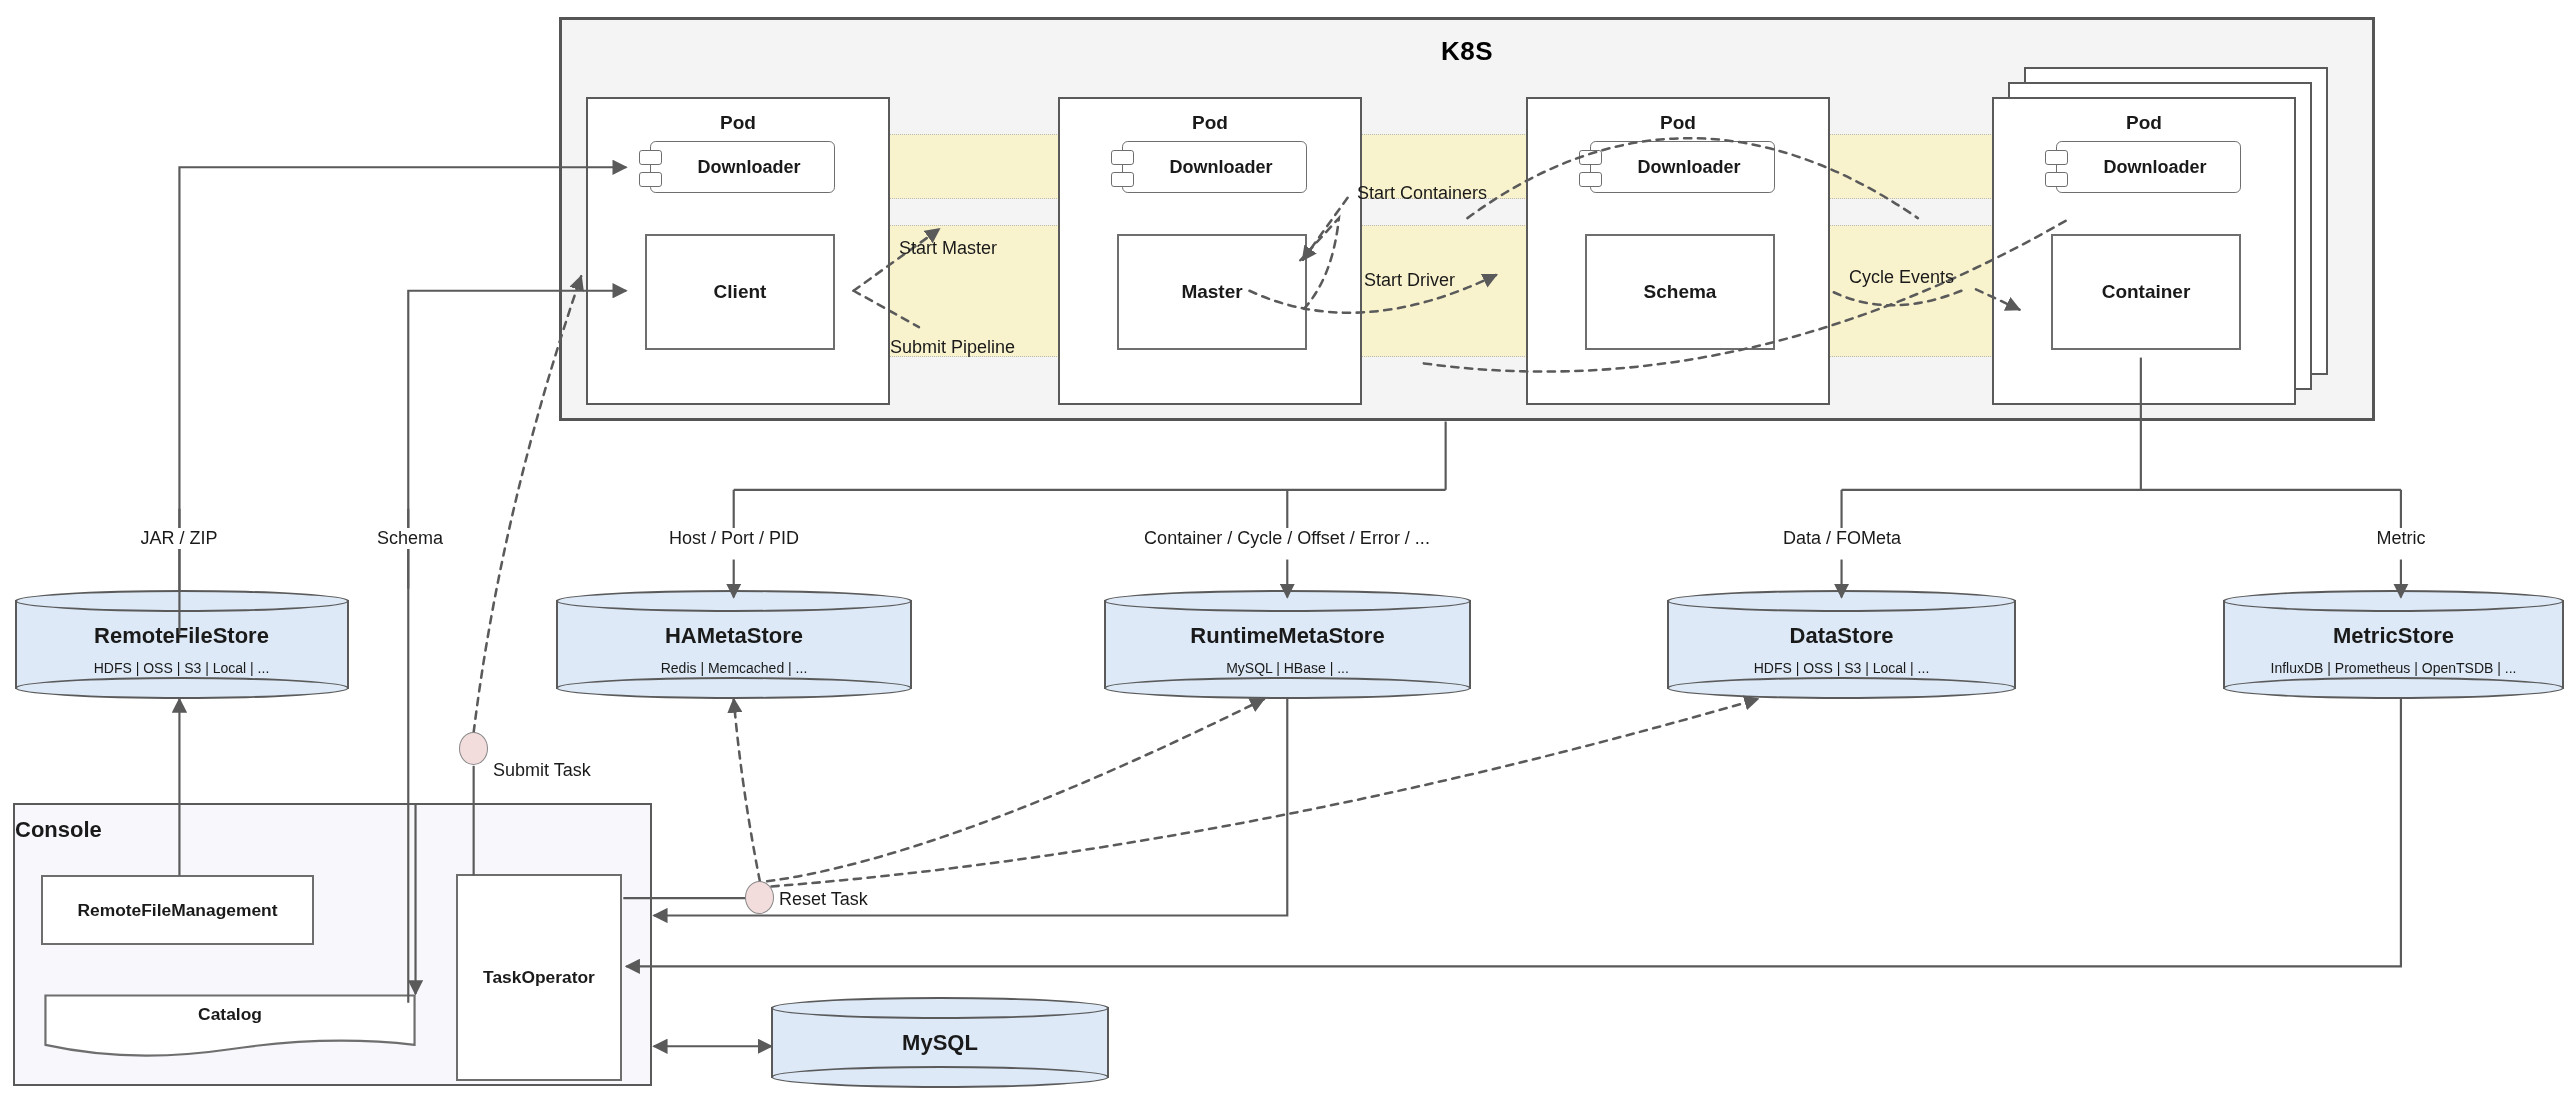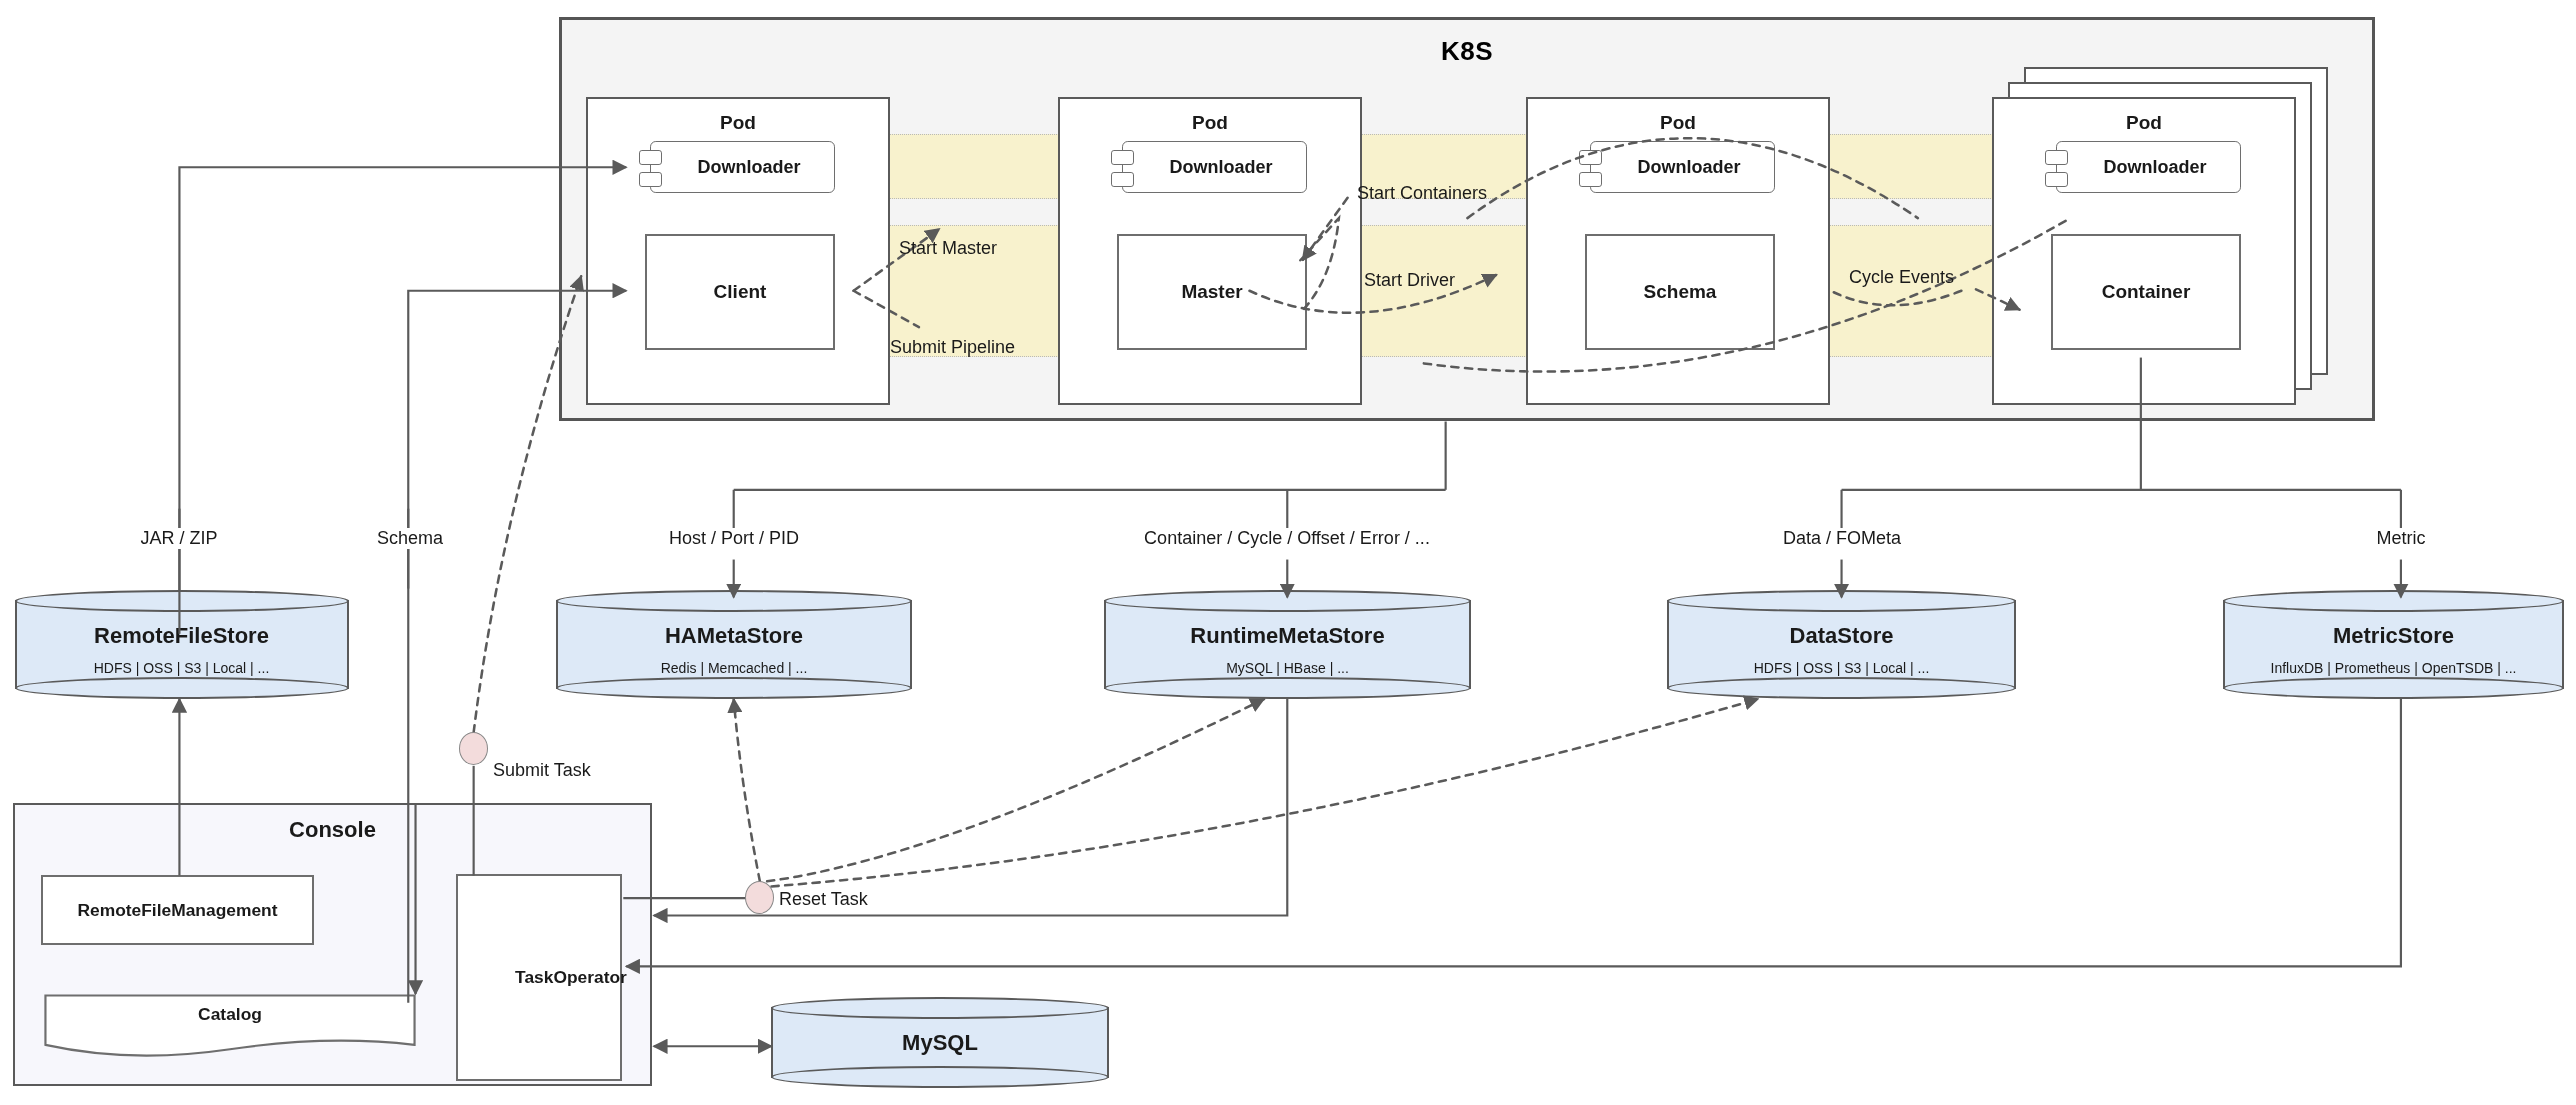--- a/index.html
+++ b/index.html
@@ -174,37 +174,36 @@
 
   
   #console-box {
     left: 13px; top: 803px; width: 639px; height: 283px;
     background: #f7f7fc;
     border: 2.9px solid #5a5a5a;
     z-index: 3;
   }
   #console-title {
     position: absolute; top: 11.6px; left: 0; width: 100%;
-    text-align: center;
     font-size: 22px; font-weight: bold; color: #1a1a1a;
   }
   .plain-box {
     position: absolute;
     background: #ffffff;
     border: 2.2px solid #6e6e6e;
     display: flex; align-items: center; justify-content: center;
     font-size: 17.4px; font-weight: bold; color: #1a1a1a;
     z-index: 4;
   }
   #rfm-box  { left: 41px;  top: 875px; width: 273px; height: 70px; }
   #task-op  { left: 456px; top: 874px; width: 166px; height: 207px; }
   #task-op-label {
     position: absolute; left: 0; top: 0; width: 100%; height: 100%;
     display: flex; align-items: center; justify-content: center;
-    font-size: 17.4px; font-weight: bold; color: #1a1a1a; margin-left: 32px;
+    font-size: 17.4px; font-weight: bold; color: #1a1a1a;
   }
 
   
   #catalog-wrap {
     left: 44px; top: 994px; width: 372px; height: 64px; z-index: 4;
   }
   #catalog-label {
     position: absolute; left: 0; top: 10.2px; width: 100%;
     text-align: center;
     font-size: 17.4px; font-weight: bold; color: #1a1a1a;

